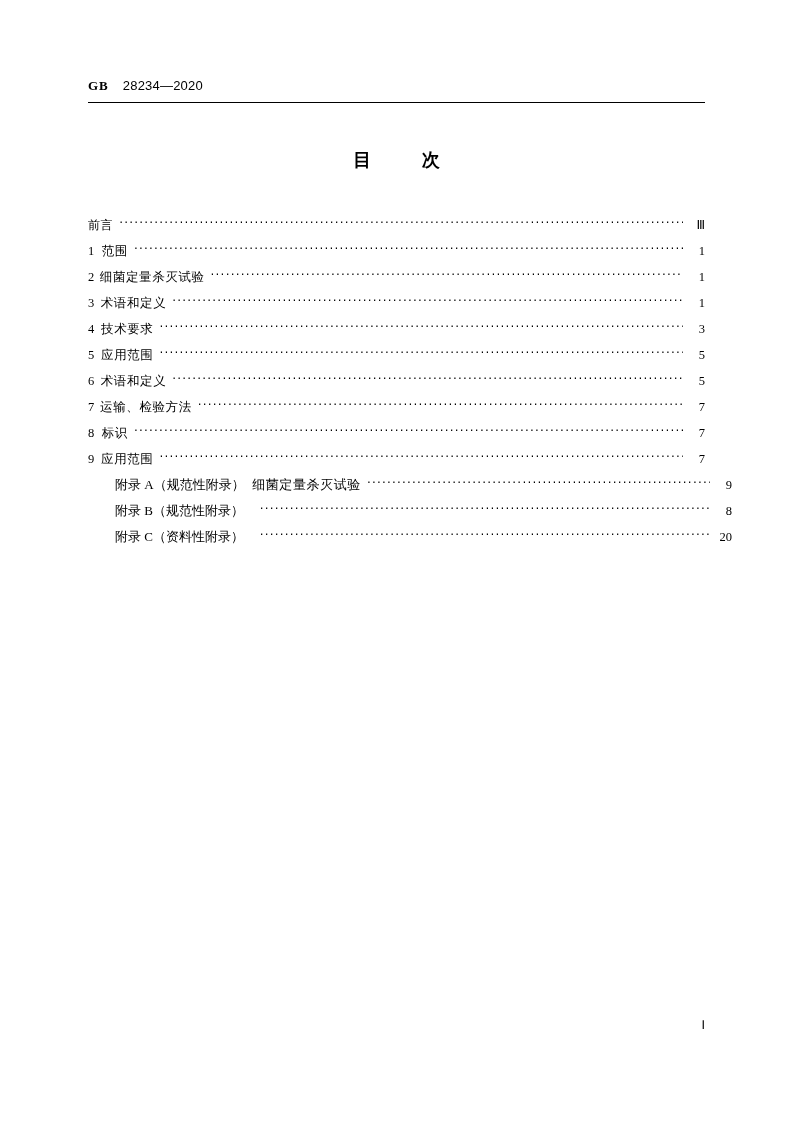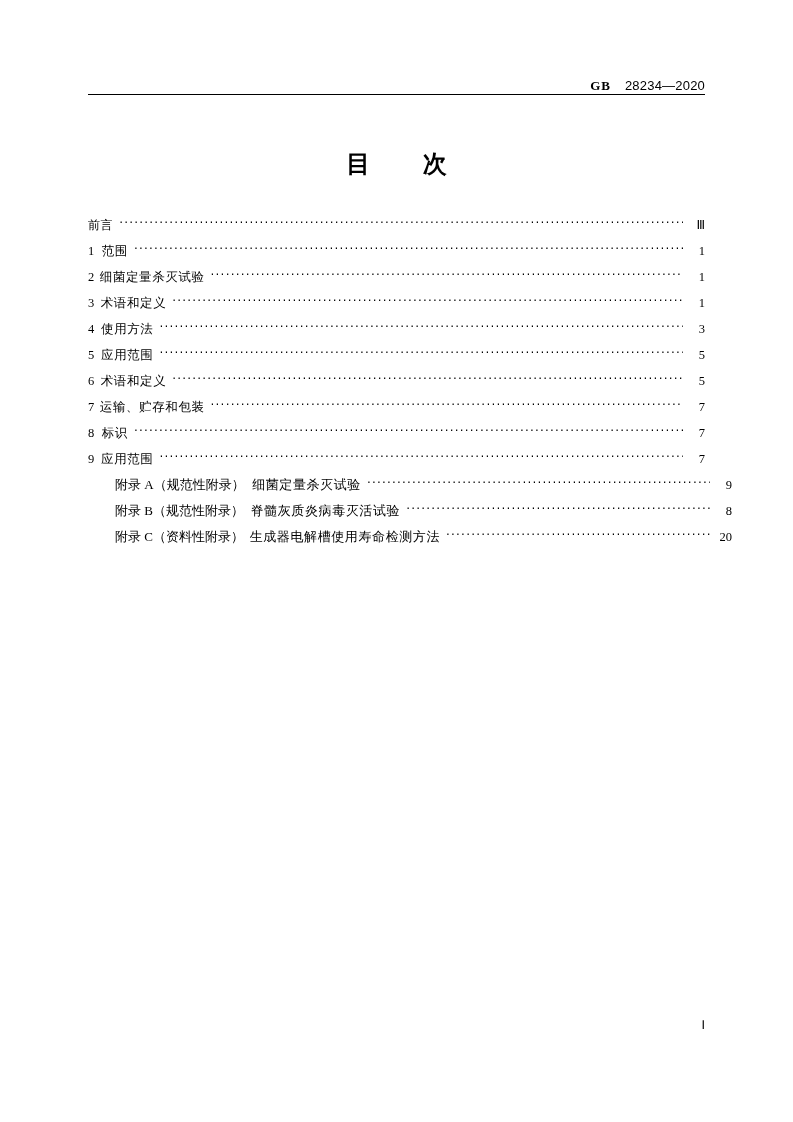--- a/index.html
+++ b/index.html
@@ -20,40 +20,40 @@
     left: 0; top: 0;
     width: 793px;
     height: 1122px;
   }
   
   .header {
     position: absolute;
     left: 88px;
     top: 78px;
     width: 617px;
-    text-align: right;
+    text-align: left;
     font-size: 13px;
     letter-spacing: 0.2px;
     font-family: "Liberation Sans", sans-serif;
-    padding-bottom: 0;
+    padding-bottom: 8px;
     border-bottom: 1.2px solid #000;
   }
   .header .gb {
     font-weight: bold;
     font-family: "Liberation Serif", serif;
     letter-spacing: 1px;
   }
   
   .doc-title {
     position: absolute;
     left: 0;
     top: 148px;
     width: 793px;
     text-align: center;
-    font-size: 24px;
+    font-size: 18px;
     font-family: "DejaVu Sans", sans-serif;
     font-weight: bold;
     letter-spacing: 22px;
     text-indent: 22px;
   }
   
   .toc {
     position: absolute;
     left: 88px;
     top: 212px;
@@ -146,42 +146,42 @@
 
     <div class="toc-row">
       <span class="toc-num w-one">3</span>
       <span class="toc-label">术语和定义</span>
       <span class="toc-dots">································································································································</span>
       <span class="toc-page">1</span>
     </div>
 
     <div class="toc-row">
       <span class="toc-num w-one">4</span>
-      <span class="toc-label">使用方法</span>
+      <span class="toc-label">技术要求</span>
       <span class="toc-dots">································································································································</span>
       <span class="toc-page">3</span>
     </div>
 
     <div class="toc-row">
       <span class="toc-num w-one">5</span>
       <span class="toc-label">应用范围</span>
       <span class="toc-dots">································································································································</span>
       <span class="toc-page">5</span>
     </div>
 
     <div class="toc-row">
       <span class="toc-num w-one">6</span>
       <span class="toc-label">术语和定义</span>
       <span class="toc-dots">································································································································</span>
       <span class="toc-page">5</span>
     </div>
 
     <div class="toc-row">
       <span class="toc-num w-one">7</span>
-      <span class="toc-label">运输、贮存和包装</span>
+      <span class="toc-label">运输、检验方法</span>
       <span class="toc-dots">································································································································</span>
       <span class="toc-page">7</span>
     </div>
 
     <div class="toc-row">
       <span class="toc-num w-one">8</span>
       <span class="toc-label">标识</span>
       <span class="toc-dots">································································································································</span>
       <span class="toc-page">7</span>
     </div>
@@ -197,29 +197,27 @@
       <span class="toc-num">附录 A（规范性附录）</span>
       <span class="gap"></span>
       <span class="toc-label">细菌定量杀灭试验</span>
       <span class="toc-dots">································································································································</span>
       <span class="toc-page">9</span>
     </div>
 
     <div class="toc-row sz13">
       <span class="toc-num">附录 B（规范性附录）</span>
       <span class="gap"></span>
-      <span class="toc-label">脊髓灰质炎病毒灭活试验</span>
       <span class="toc-dots">································································································································</span>
       <span class="toc-page">8</span>
     </div>
 
     <div class="toc-row sz13">
       <span class="toc-num">附录 C（资料性附录）</span>
       <span class="gap"></span>
-      <span class="toc-label">生成器电解槽使用寿命检测方法</span>
       <span class="toc-dots">································································································································</span>
       <span class="toc-page">20</span>
     </div>
 
   </div>
 
   <div class="footer-page">Ⅰ</div>
 
 </div>
 

